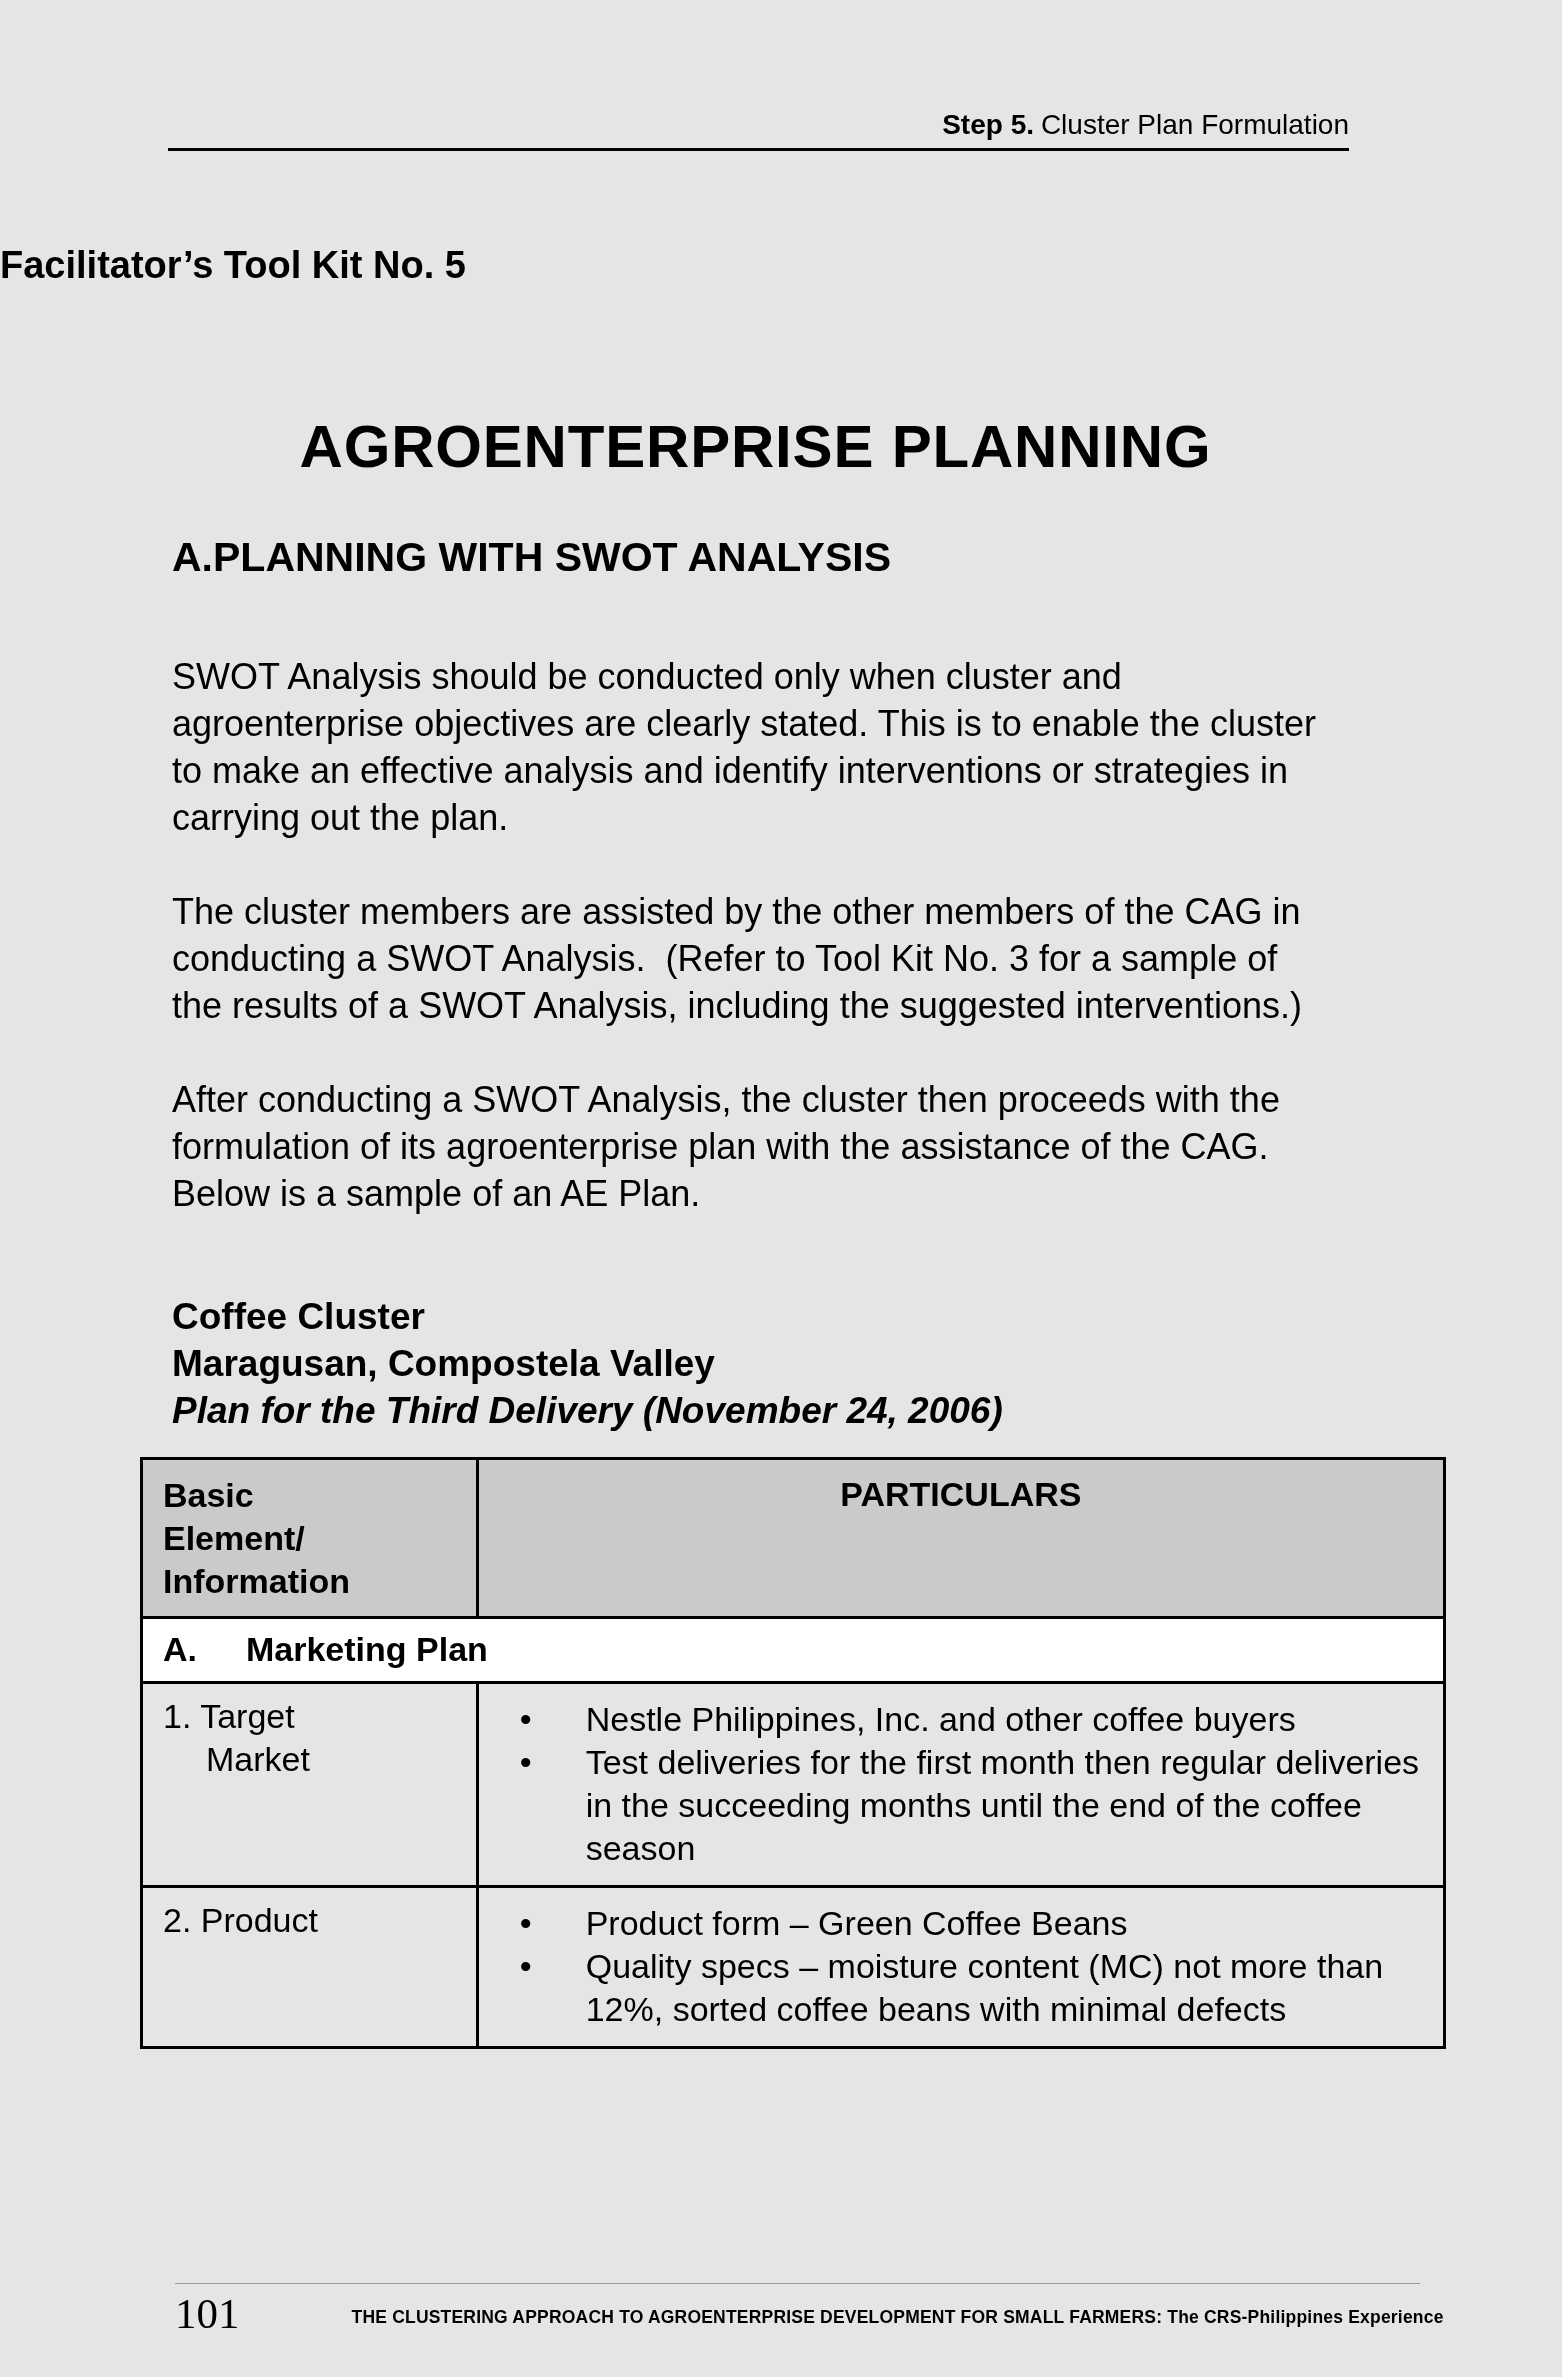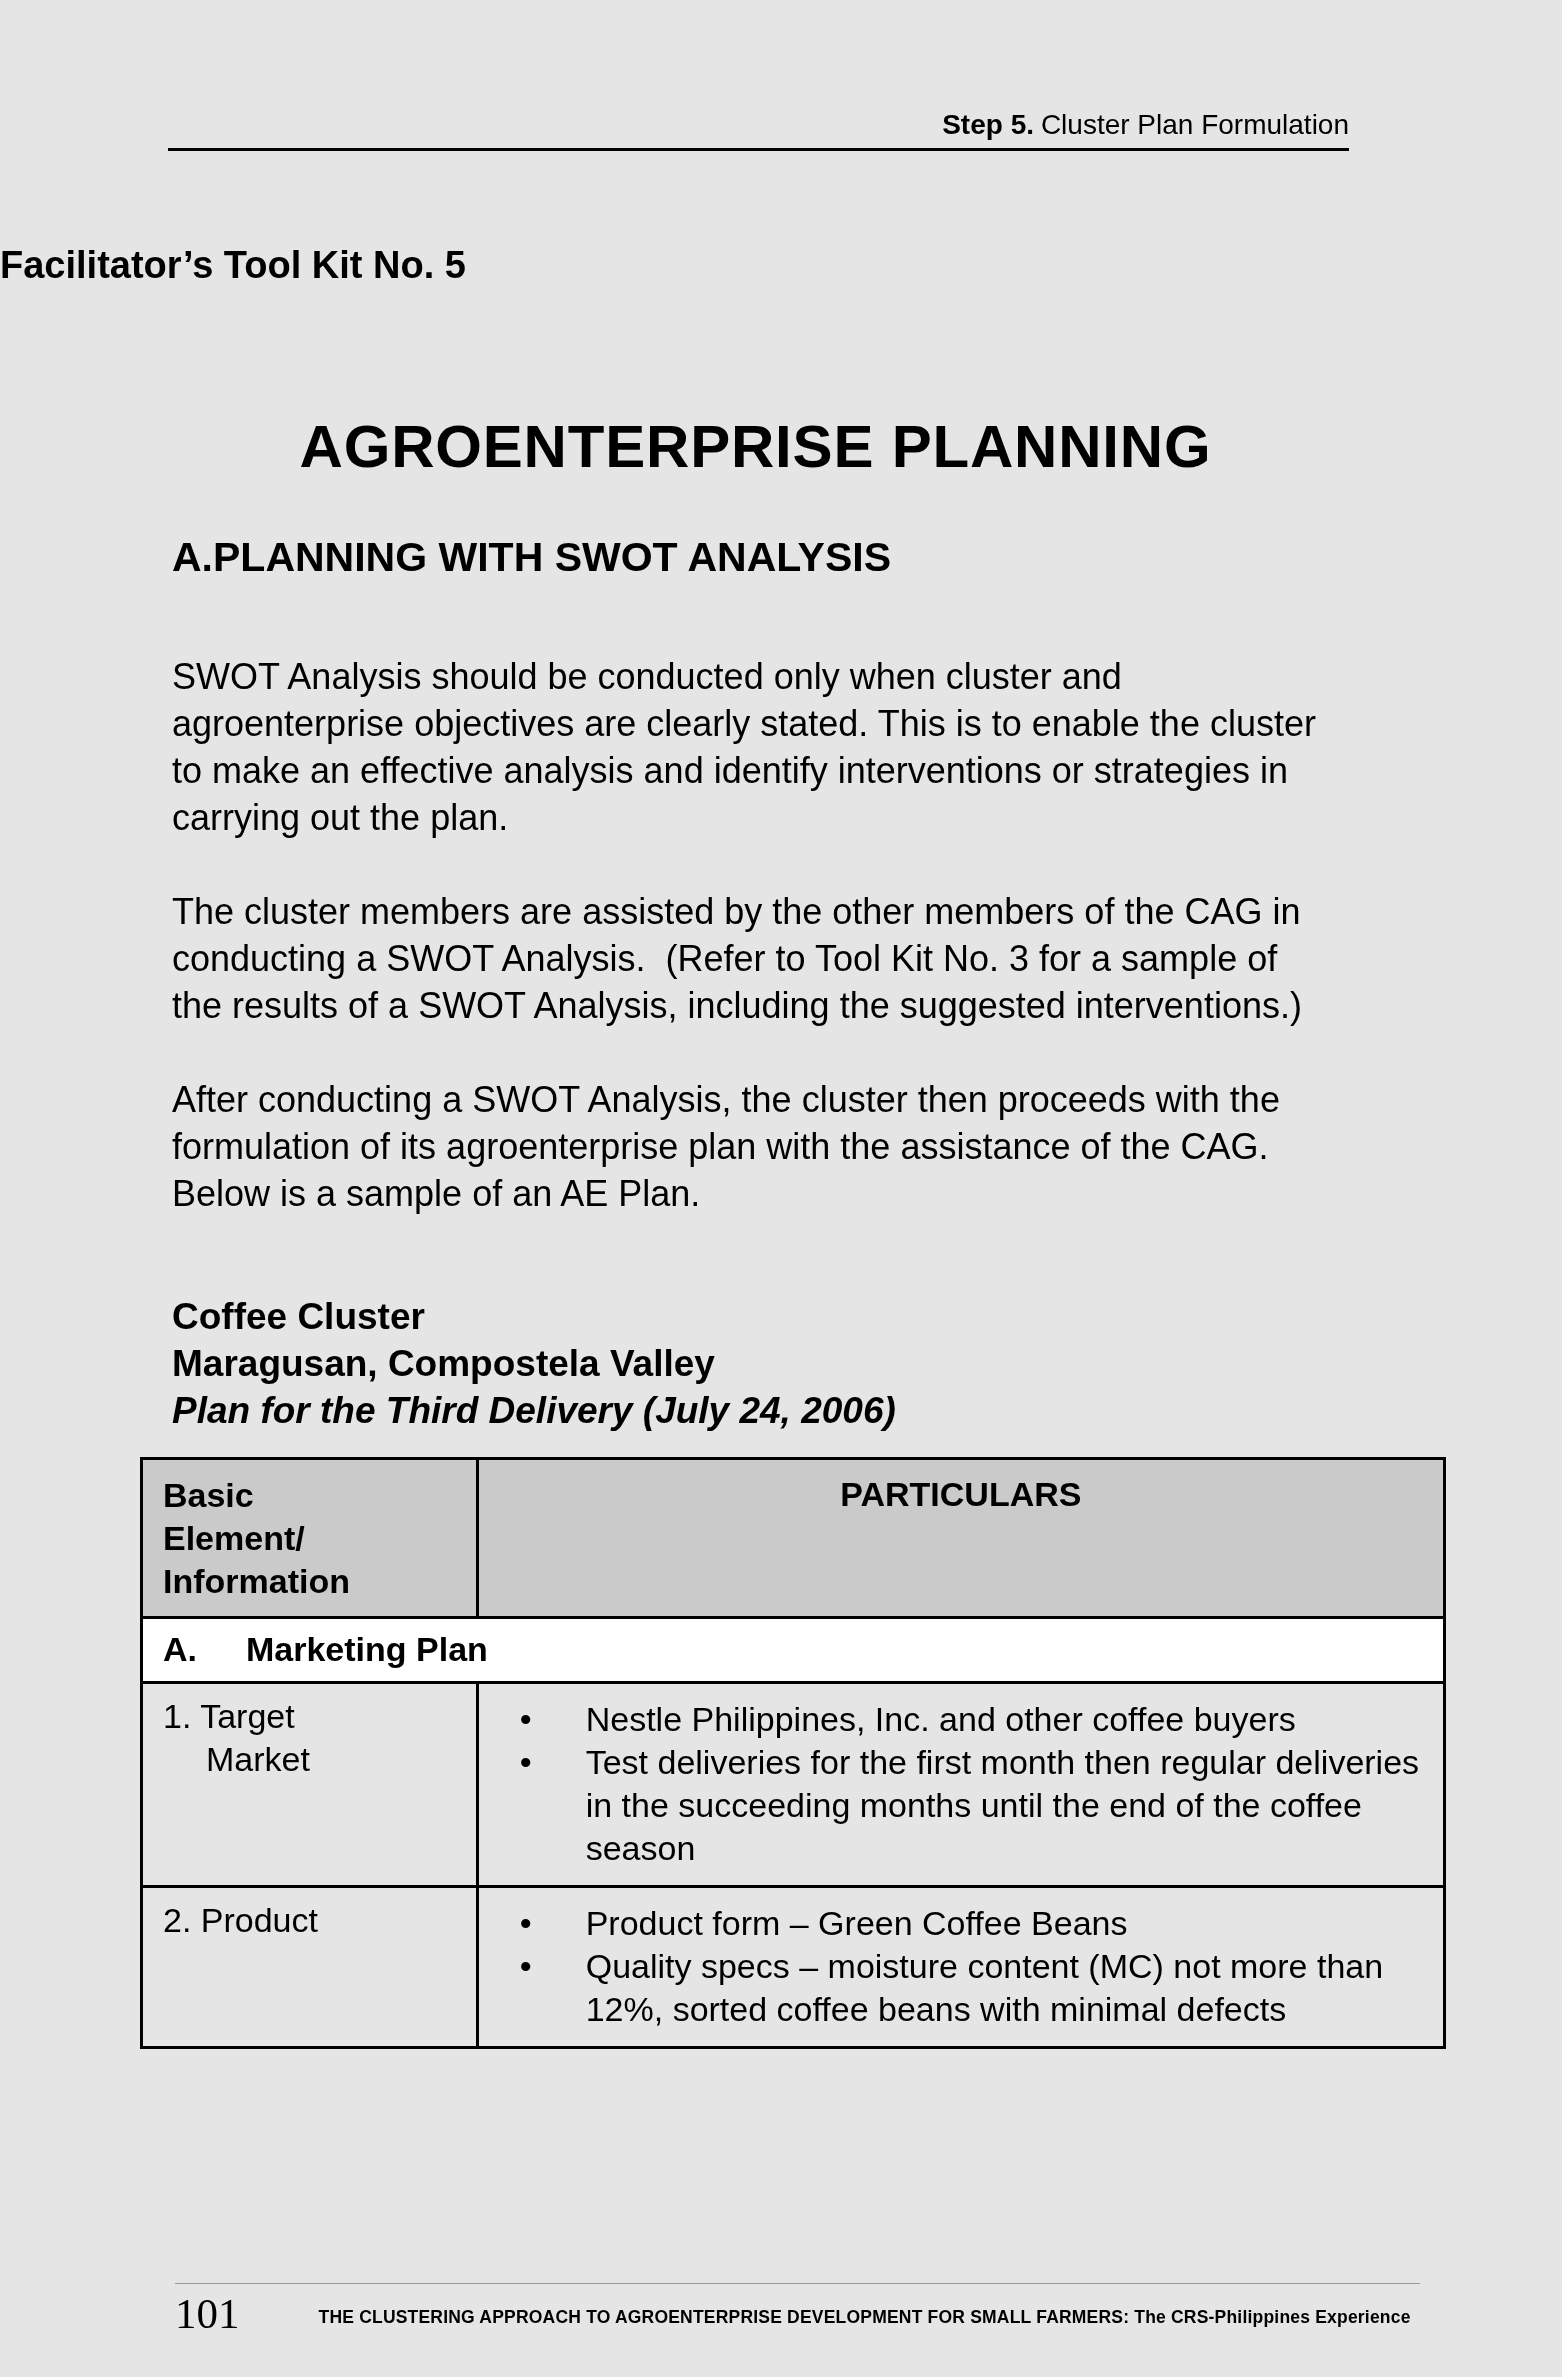--- a/index.html
+++ b/index.html
@@ -153,21 +153,21 @@
   .page-num {
     font-family: "Liberation Serif", serif;
     font-size: 43px;
     line-height: 1;
     font-weight: 400;
   }
   .footer-text {
     font-size: 17.5px;
     font-weight: 700;
     letter-spacing: 0.2px;
-    margin-left: 79px;
+    margin-left: 112px;
     padding-bottom: 6.9px;
   }
 </style>
 </head>
 <body>
 
 <div class="page">
 
   <div class="doc-header">
     <span class="bold">Step 5.</span><span class="step-title">Cluster Plan Formulation</span>
@@ -183,21 +183,21 @@
       <span>A.</span><span class="section-title-text">PLANNING WITH SWOT ANALYSIS</span>
     </h2>
 
     <p class="body-par">SWOT Analysis should be conducted only when cluster and agroenterprise objectives are clearly stated. This is to enable the cluster to make an effective analysis and identify interventions or strategies in carrying out the plan.</p>
     <p class="body-par">The cluster members are assisted by the other members of the CAG in conducting a SWOT Analysis.  (Refer to Tool Kit No. 3 for a sample of the results of a SWOT Analysis, including the suggested interventions.)</p>
     <p class="body-par">After conducting a SWOT Analysis, the cluster then proceeds with the formulation of its agroenterprise plan with the assistance of the CAG. Below is a sample of an AE Plan.</p>
 
     <div class="plan-block">
       <div>Coffee Cluster</div>
       <div>Maragusan, Compostela Valley</div>
-      <div class="italic">Plan for the Third Delivery (July 24, 2006)</div>
+      <div class="italic">Plan for the Third Delivery (November 24, 2006)</div>
     </div>
 
     <table class="plan-table">
       <tbody>
           <tr>
         <td class="c1 gray c1-header">
           <div>Basic</div>
           <div>Element/</div>
           <div>Information</div>
         </td>

